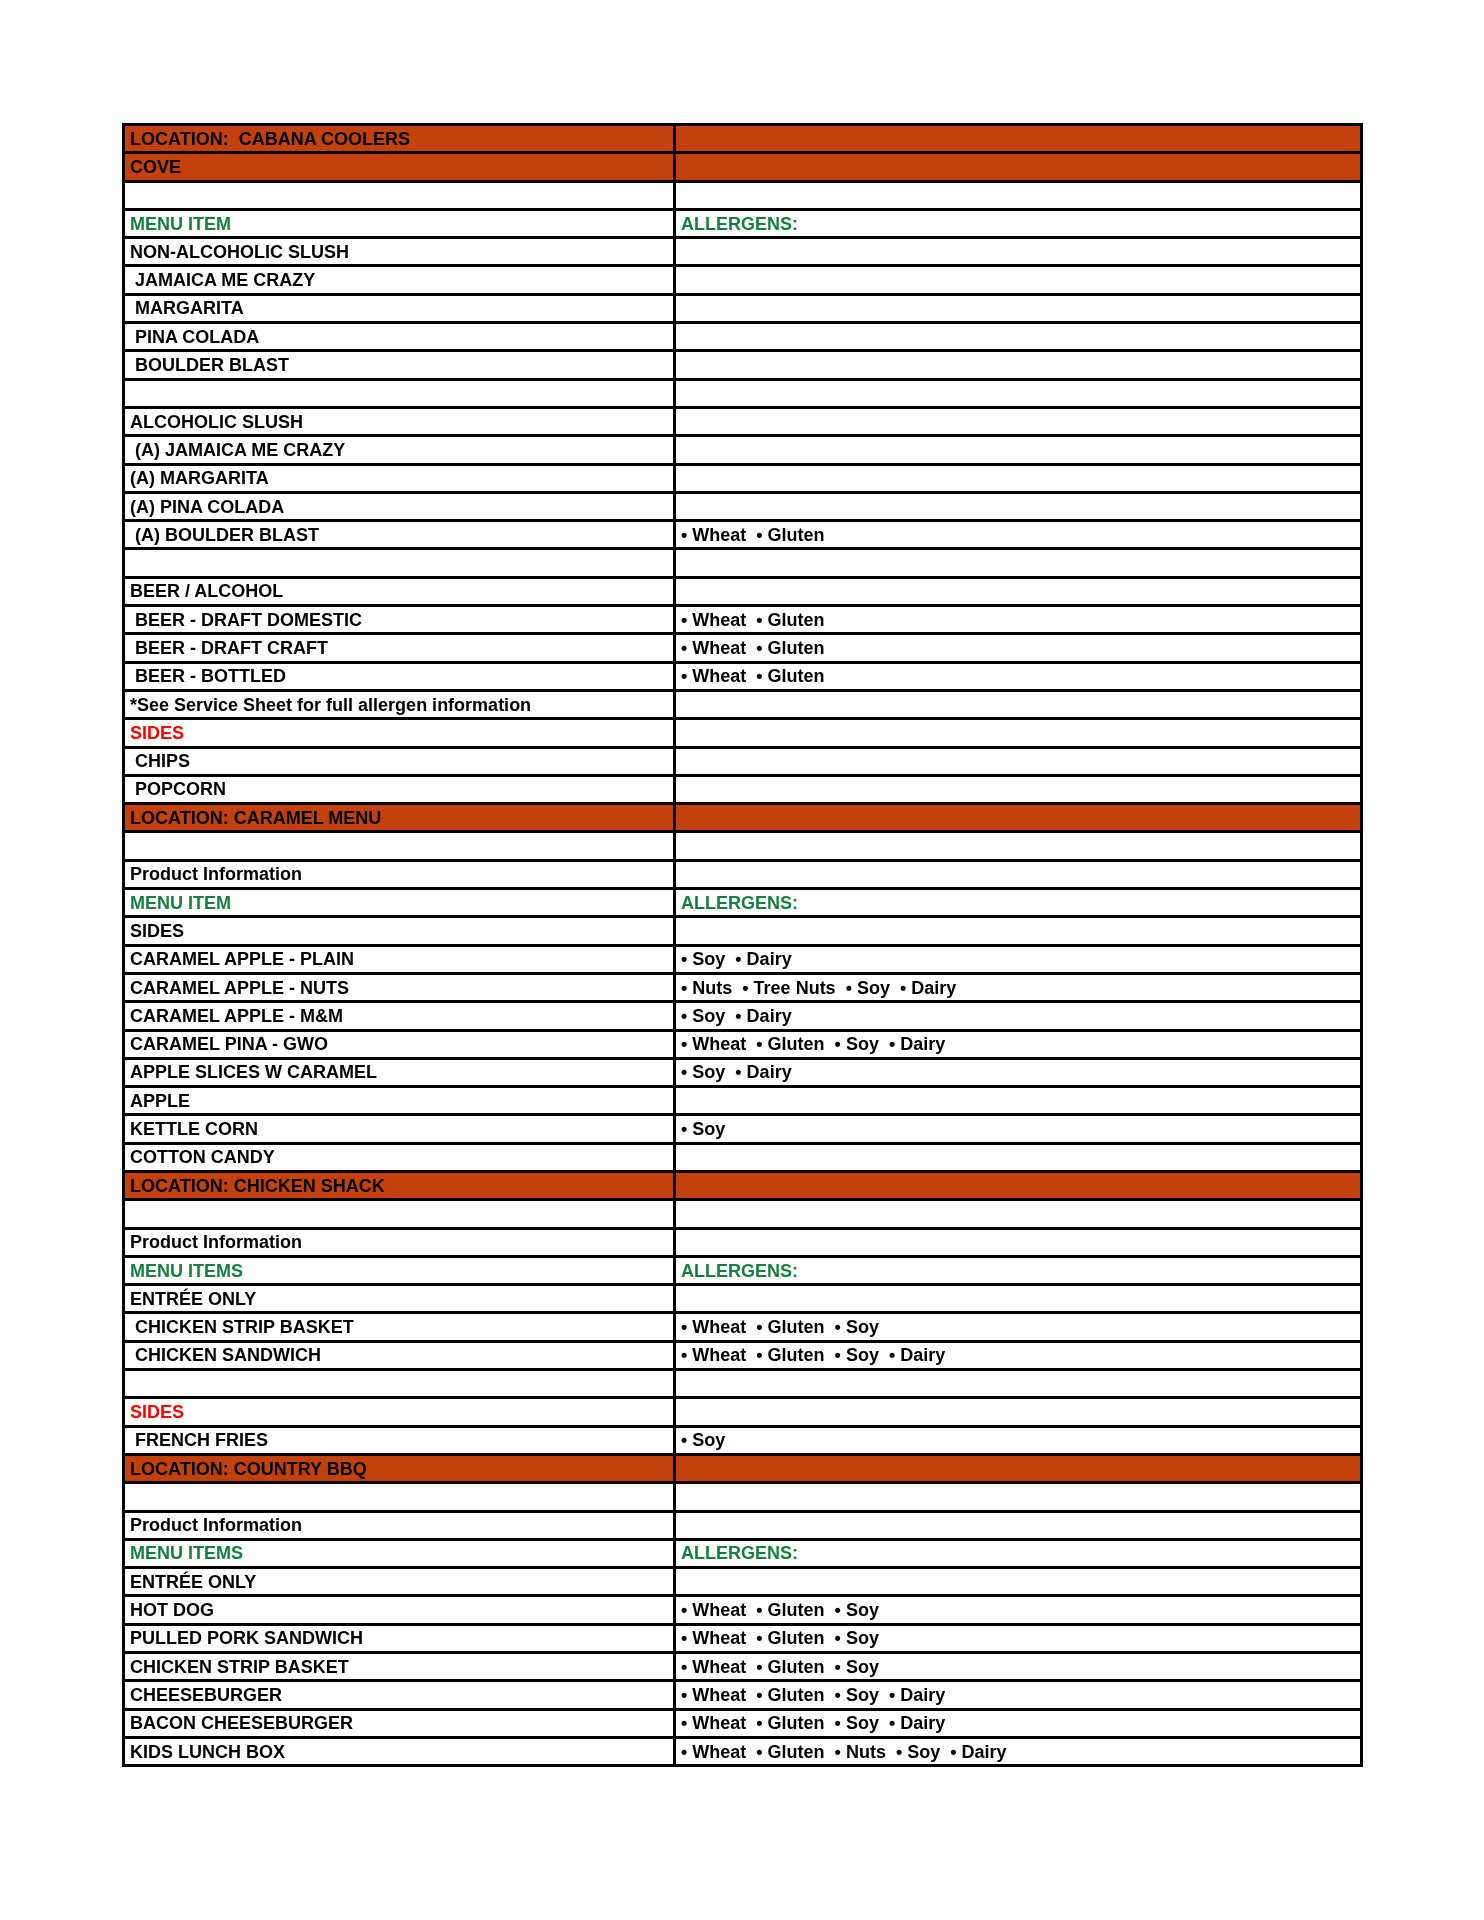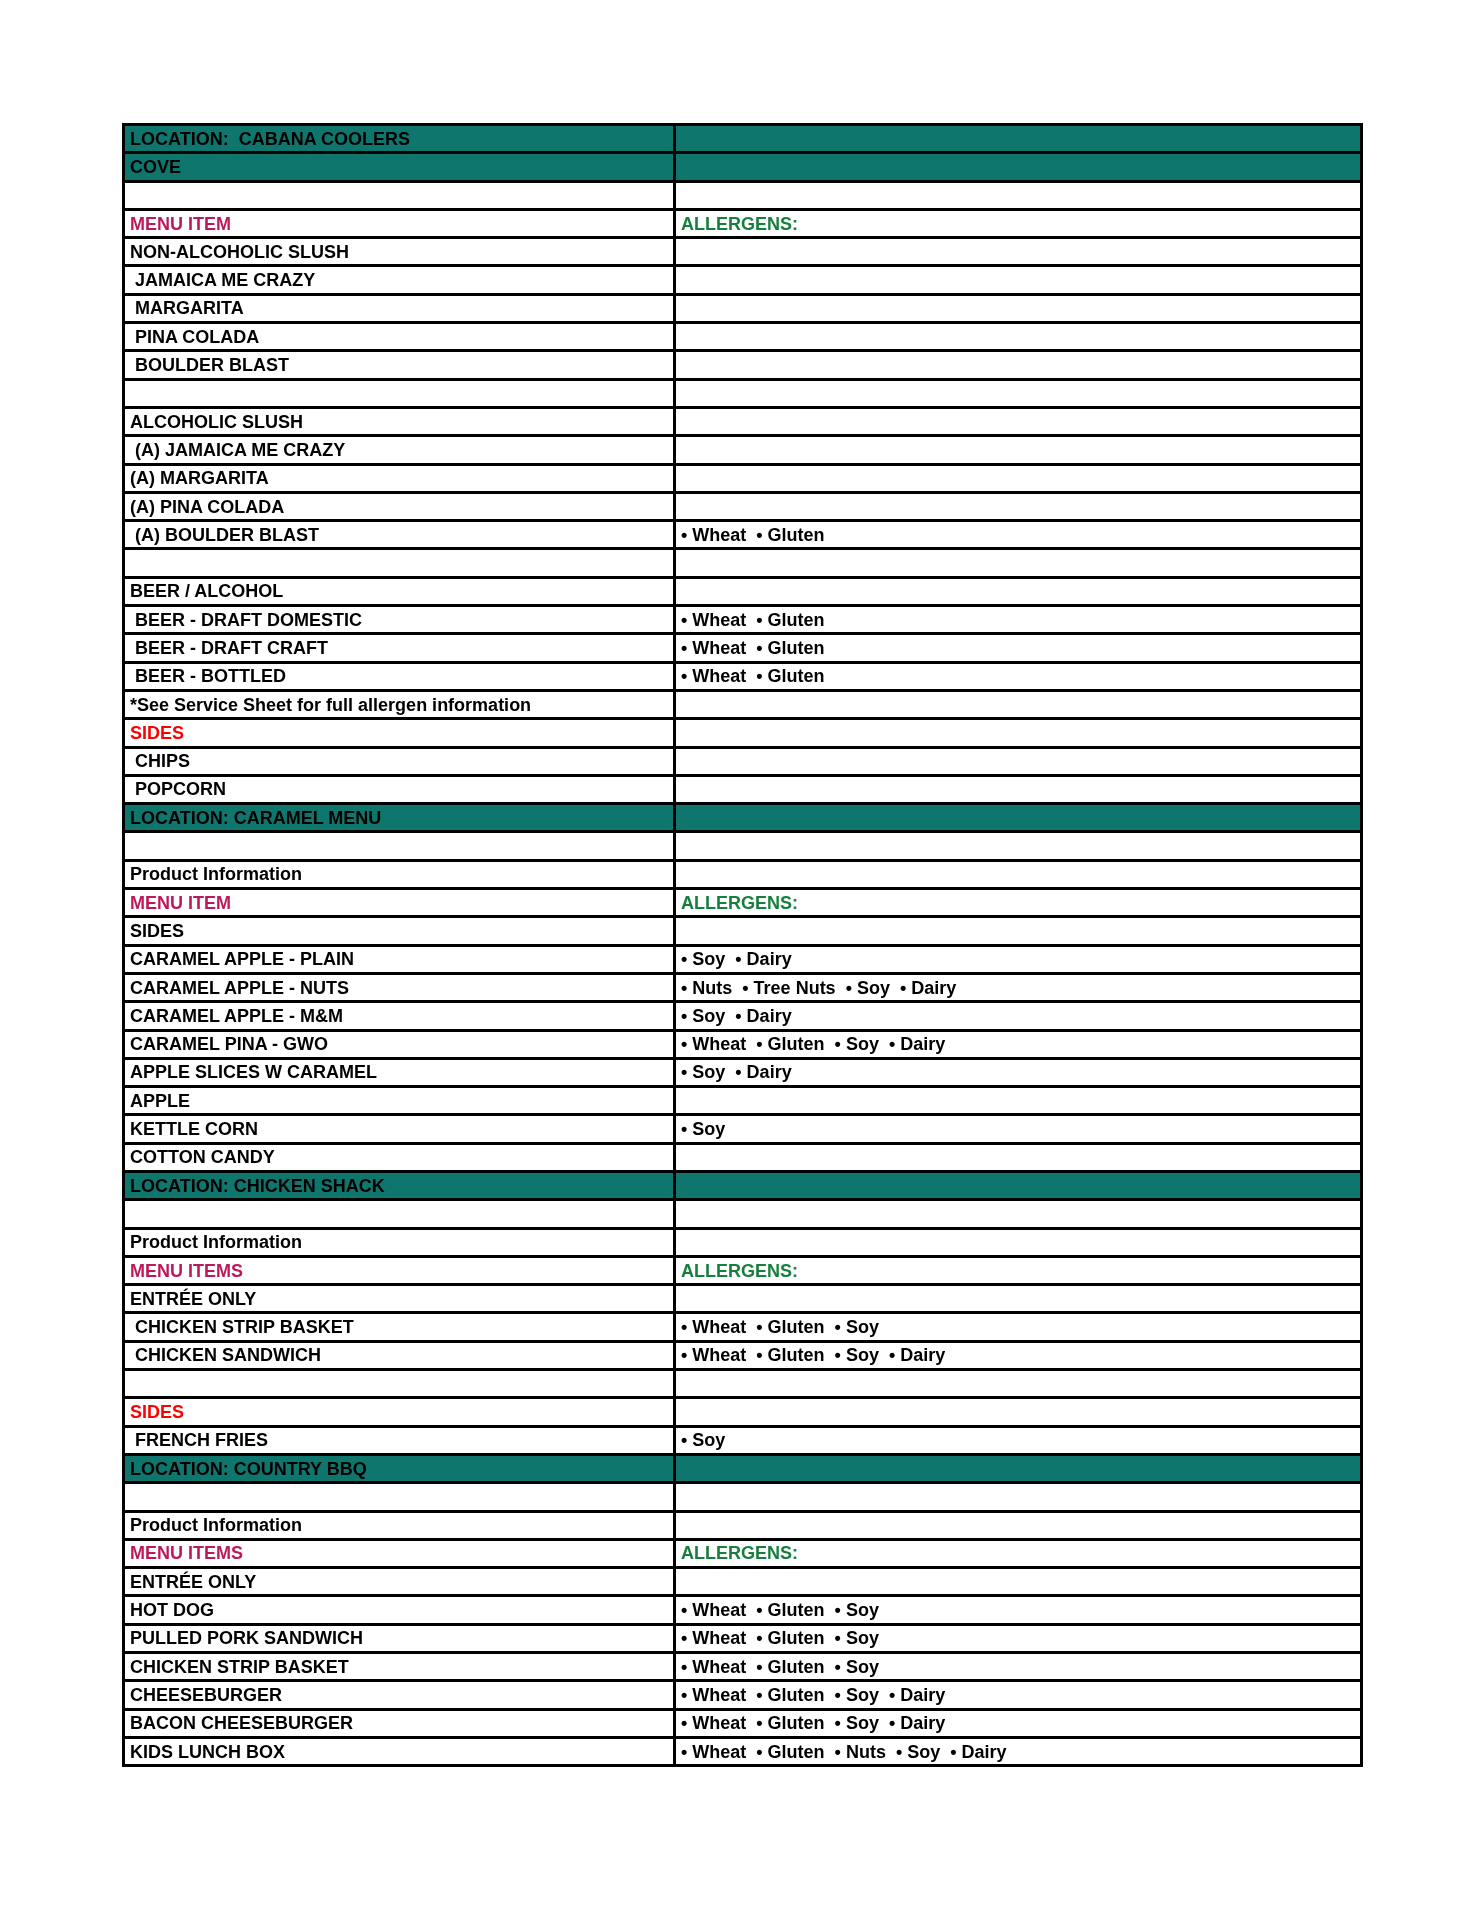--- a/index.html
+++ b/index.html
@@ -26,22 +26,22 @@
     height: 25.3px;
     padding: 0 2px 0 5px;
     font-size: 18px;
     font-weight: bold;
     color: #000000;
     white-space: pre;
     overflow: hidden;
     vertical-align: middle;
     line-height: 1;
   }
-  tr.row-location td { background: #0f766e; }
-  tr.row-header td:first-child { color: #be185d; }
+  tr.row-location td { background: #c2410c; }
+  tr.row-header td:first-child { color: #15803d; }
   tr.row-header td:last-child { color: #15803d; }
   tr.row-section-red td:first-child { color: #ff0000; }
 </style>
 </head>
 <body>
 
 <table class="allergen-table">
   <colgroup>
     <col style="width:551px">
     <col style="width:687px">

